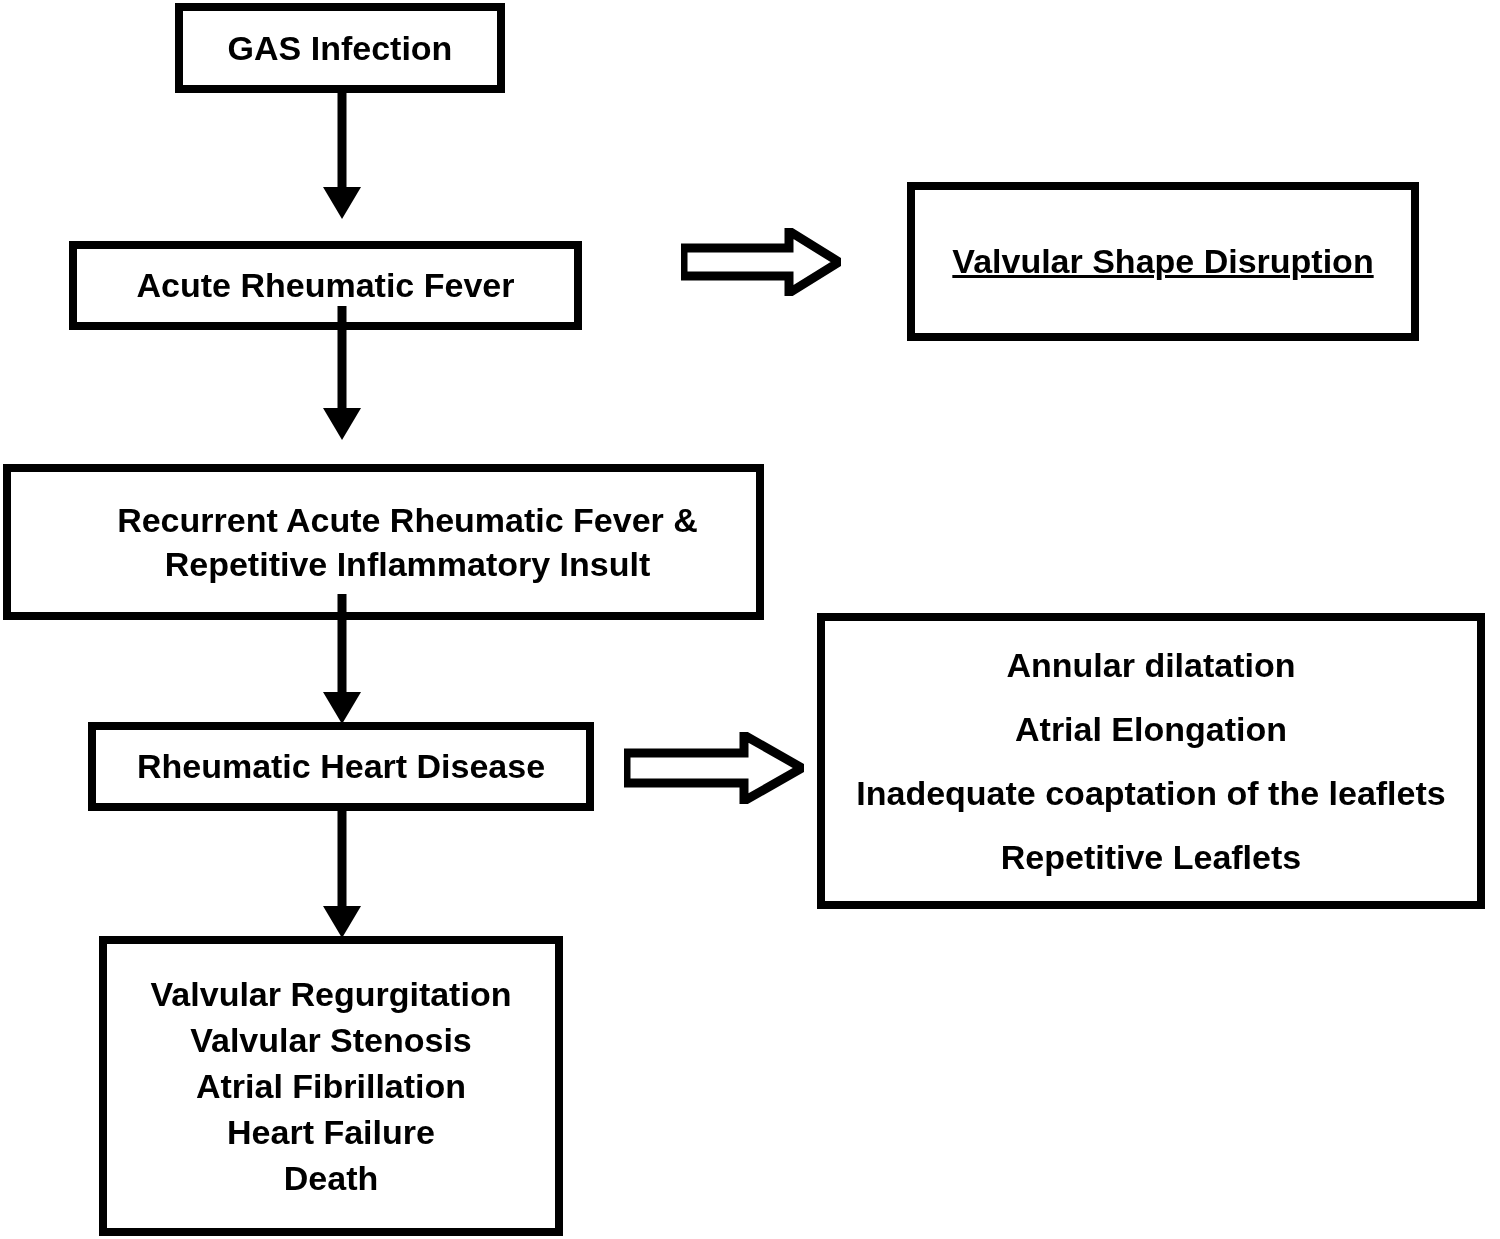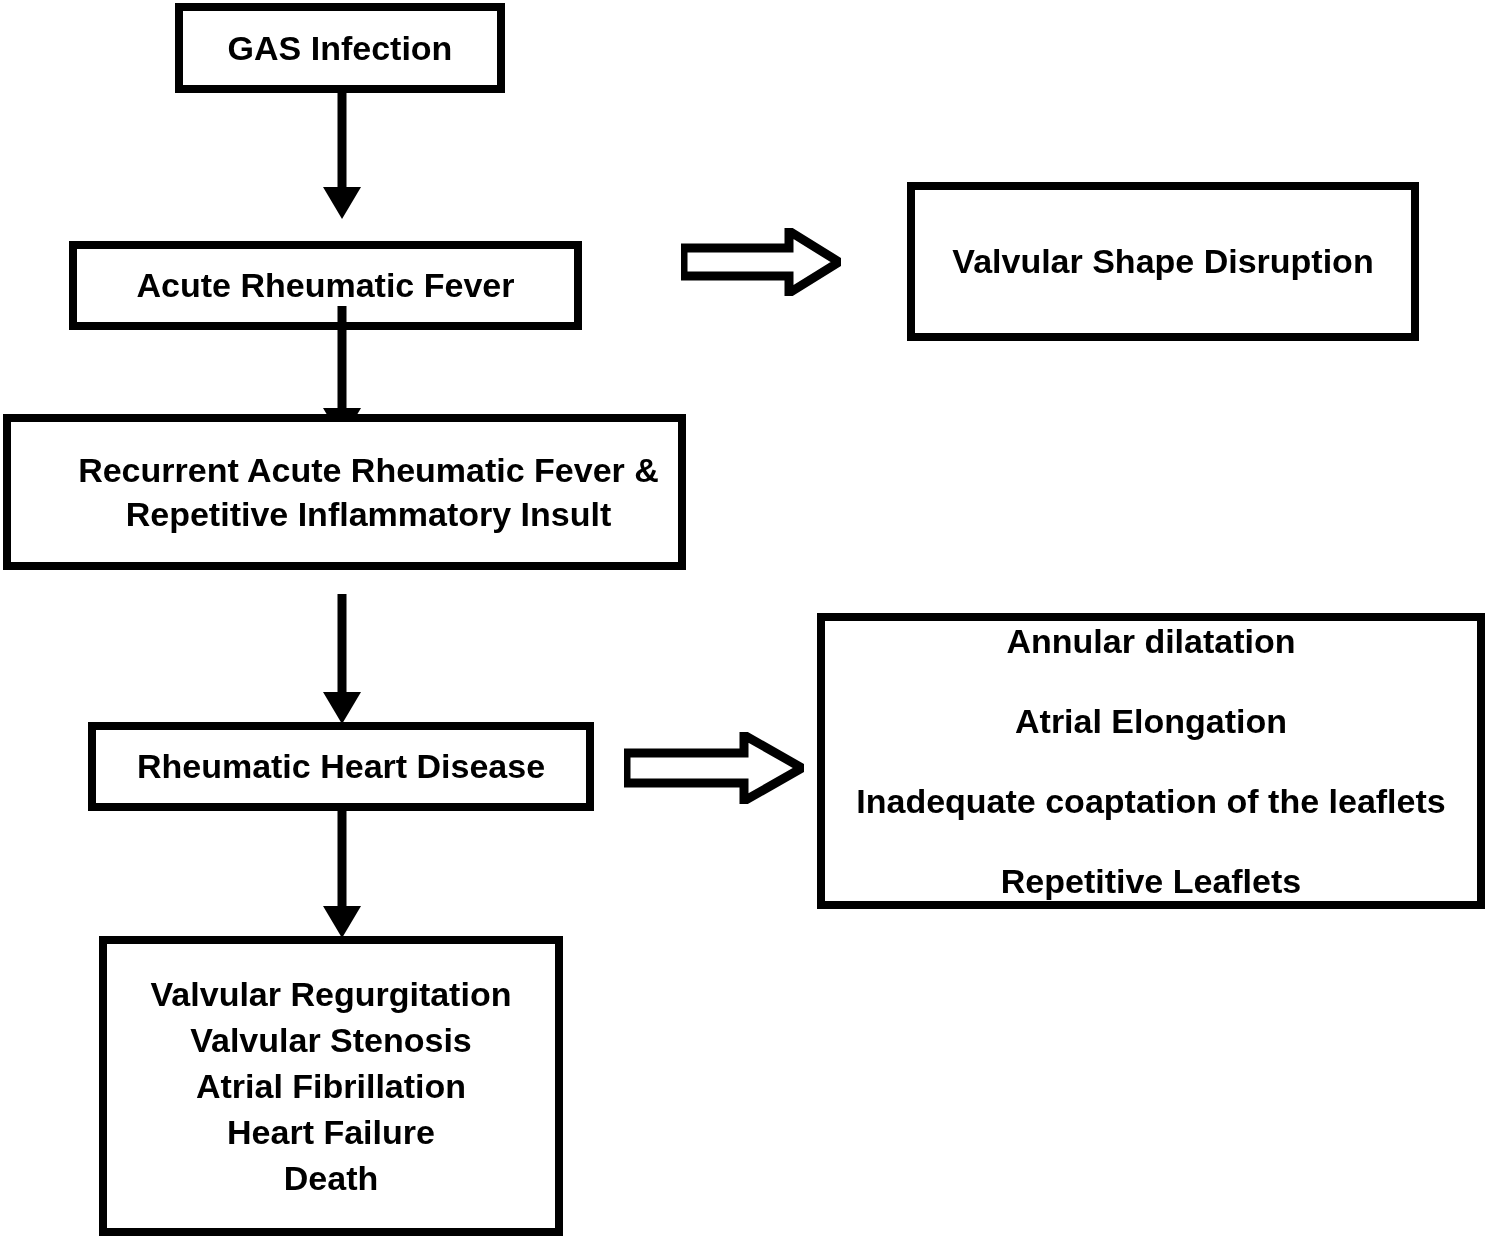--- a/index.html
+++ b/index.html
@@ -30,29 +30,29 @@
     line-height: 1.18;
   }
   .node .line {
     display: block;
     white-space: nowrap;
   }
 
   
   #node-gas        { left: 175px; top: 3px;    width: 330px; height: 90px;  font-size: 34px; }
   #node-arf        { left: 69px;  top: 217px;  width: 513px; height: 89px;  font-size: 34px; margin-top: 24px; }
-  #node-recurrent  { left: 3px;   top: 414px;  width: 683px; height: 156px; font-size: 34px; padding-left: 48px; }
+  #node-recurrent  { left: 3px;   top: 464px;  width: 761px; height: 156px; font-size: 34px; padding-left: 48px; }
   #node-rhd        { left: 88px;  top: 722px;  width: 506px; height: 89px;  font-size: 34px; }
   #node-outcomes   { left: 99px; top: 936px;  width: 464px; height: 300px; font-size: 34px; }
   #node-valvshape  { left: 907px; top: 182px;  width: 512px; height: 159px; font-size: 34px; }
   #node-leaflets   { left: 817px; top: 613px;  width: 668px; height: 296px; font-size: 34px; }
 
   #node-outcomes .line { margin: 3px 0; }
-  #node-leaflets .line { margin: 20px 0; }
-  #node-valvshape .line { margin: 2px 0; }
+  #node-leaflets .line { margin: 12px 0; }
+  #node-valvshape .line { margin: 2px 0; text-decoration: underline; }
   #node-recurrent .line { margin: 2px 0; }
 
   
   .down-arrow {
     position: absolute;
   }
   .down-arrow .stem {
     position: absolute;
     left: 50%;
     top: 0;

